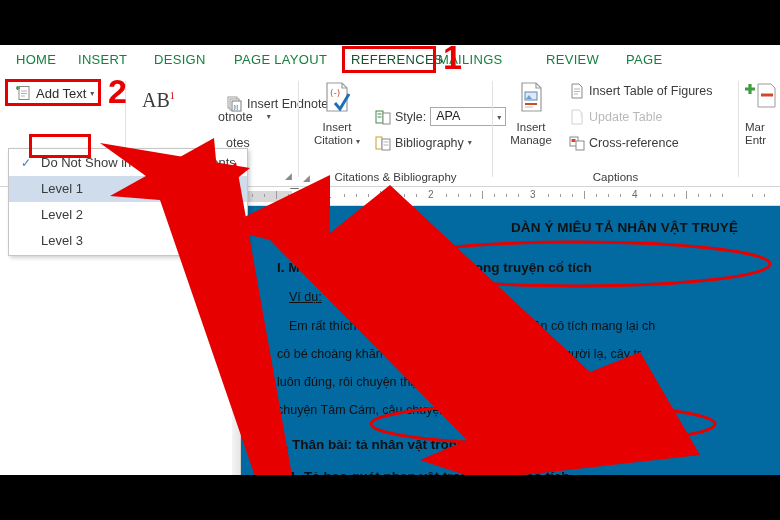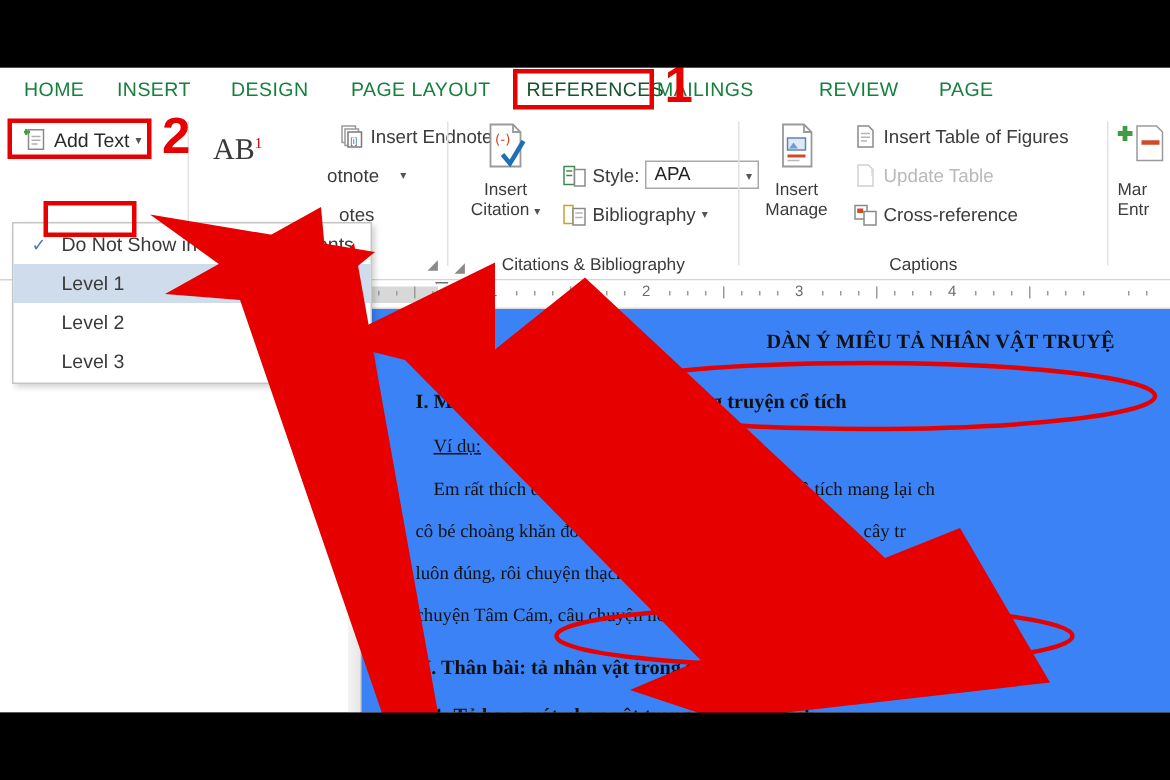--- a/index.html
+++ b/index.html
@@ -79,21 +79,21 @@
   .indent-top { position:absolute; left:290px; top:1px; width:9px; height:7px;
                 border:1px solid #6f6f6f; background:#fff;
                 clip-path: polygon(0 0,100% 0,50% 100%); }
   .indent-bot { position:absolute; left:290px; top:8px; width:9px; height:7px;
                 border:1px solid #6f6f6f; background:#fff;
                 clip-path: polygon(50% 0,100% 100%,0 100%); }
 
   
   .canvas { position:absolute; left:0px; top:161px; width:780px; height:269px; background:#ededed; }
   .page { position:absolute; left:240px; top:0px; width:540px; height:269px;
-          background:#3b82f6; border-left:1px solid #cfcfcf;font-family:Liberation Serif, serif; }
+          background:#0369a1; border-left:1px solid #cfcfcf; }
   .page-left-gray { position:absolute; left:0; top:0; width:240px; height:269px; background:#fff; }
   .shadowline { position:absolute; left:232px; top:0; width:8px; height:269px;
                 background:linear-gradient(to right,#f4f4f4,#e6e6e6); }
 
   .doc-title { position:absolute; left:270px; top:14px; font-size:13.5px; font-weight:bold;
                color:#111; white-space:nowrap; letter-spacing:.1px; }
   .doc-h1 { position:absolute; font-size:13.5px; font-weight:bold; color:#111; white-space:nowrap; }
   .doc-sub { position:absolute; font-size:12.5px; color:#111; text-decoration:underline; }
   .doc-p { position:absolute; font-size:12.5px; color:#111; white-space:nowrap; }
 
@@ -139,21 +139,21 @@
           <span class="caret">▾</span>
         </div>
       </div>
       <div class="grp-sep" style="left:125px"></div>
 
       <div class="grp" style="left:126px; width:172px;">
         <div style="position:absolute; left:16px; top:14px; font-size:20px; color:#3a3a3a; font-family:'Liberation Serif',serif;">
           <span>AB</span><sup style="font-size:10px;color:#c00;">1</sup>
         </div>
 
-        <div class="row-item" style="left:62px; top:6px;padding-left:39px;">
+        <div class="row-item" style="left:62px; top:19px;padding-left:39px;">
           <svg class="ico" viewBox="0 0 16 16">
             <rect x="1" y="1" width="9" height="11" fill="#fff" stroke="#9a9a9a"></rect>
             <rect x="3" y="3" width="9" height="11" fill="#fff" stroke="#9a9a9a"></rect>
             <rect x="5" y="5" width="9" height="10" fill="#fff" stroke="#7a7a7a"></rect>
             <text x="6.5" y="13" font-size="6" fill="#2a6fb0">[i]</text>
           </svg>
           <span>Insert Endnote</span>
         </div>
 
         <div class="row-item" style="left:92px; top:32px;">

